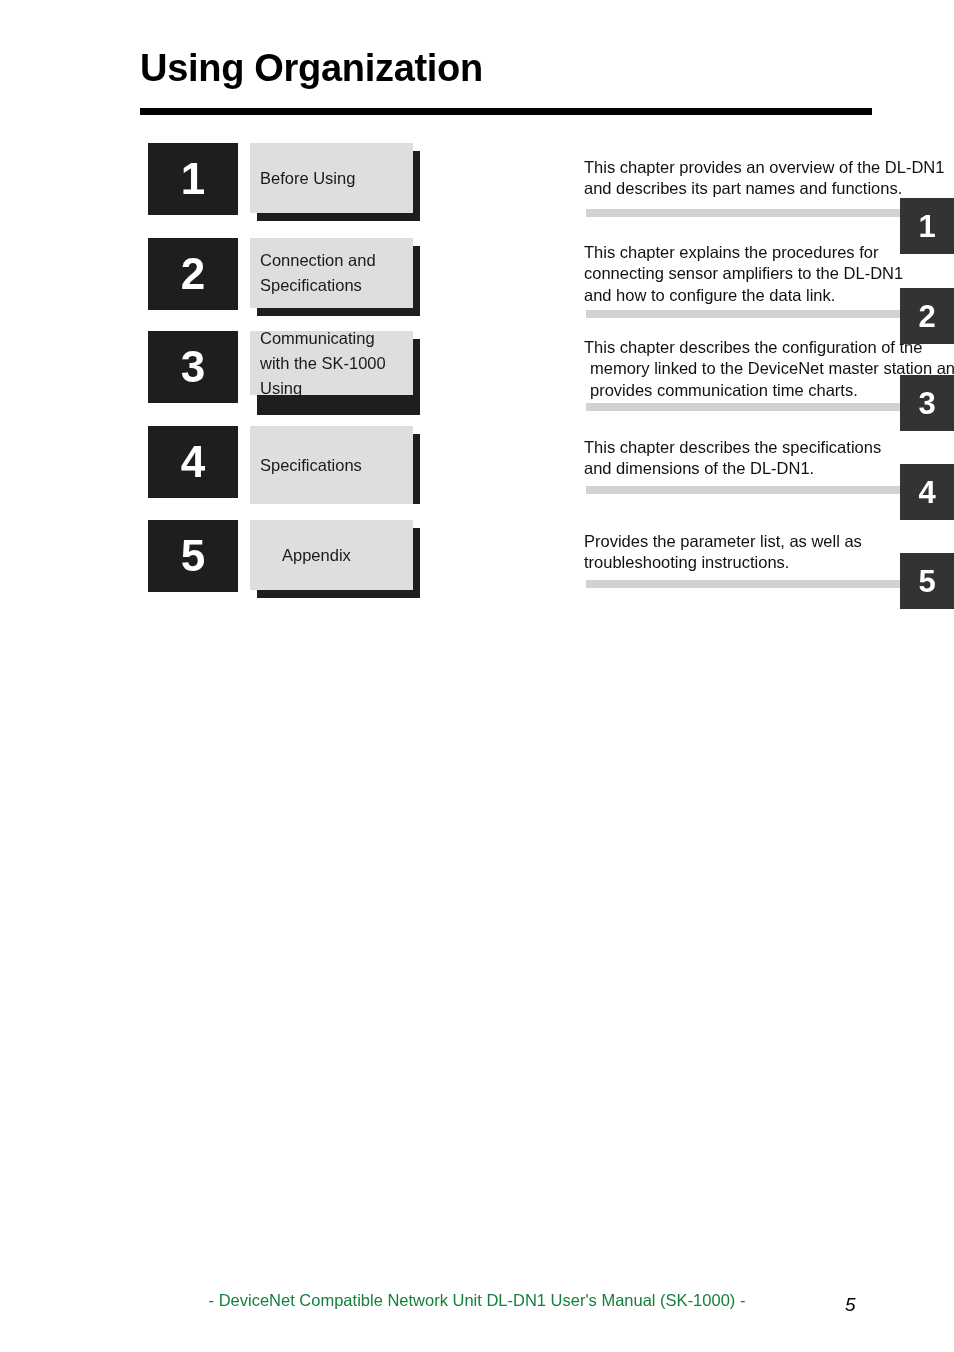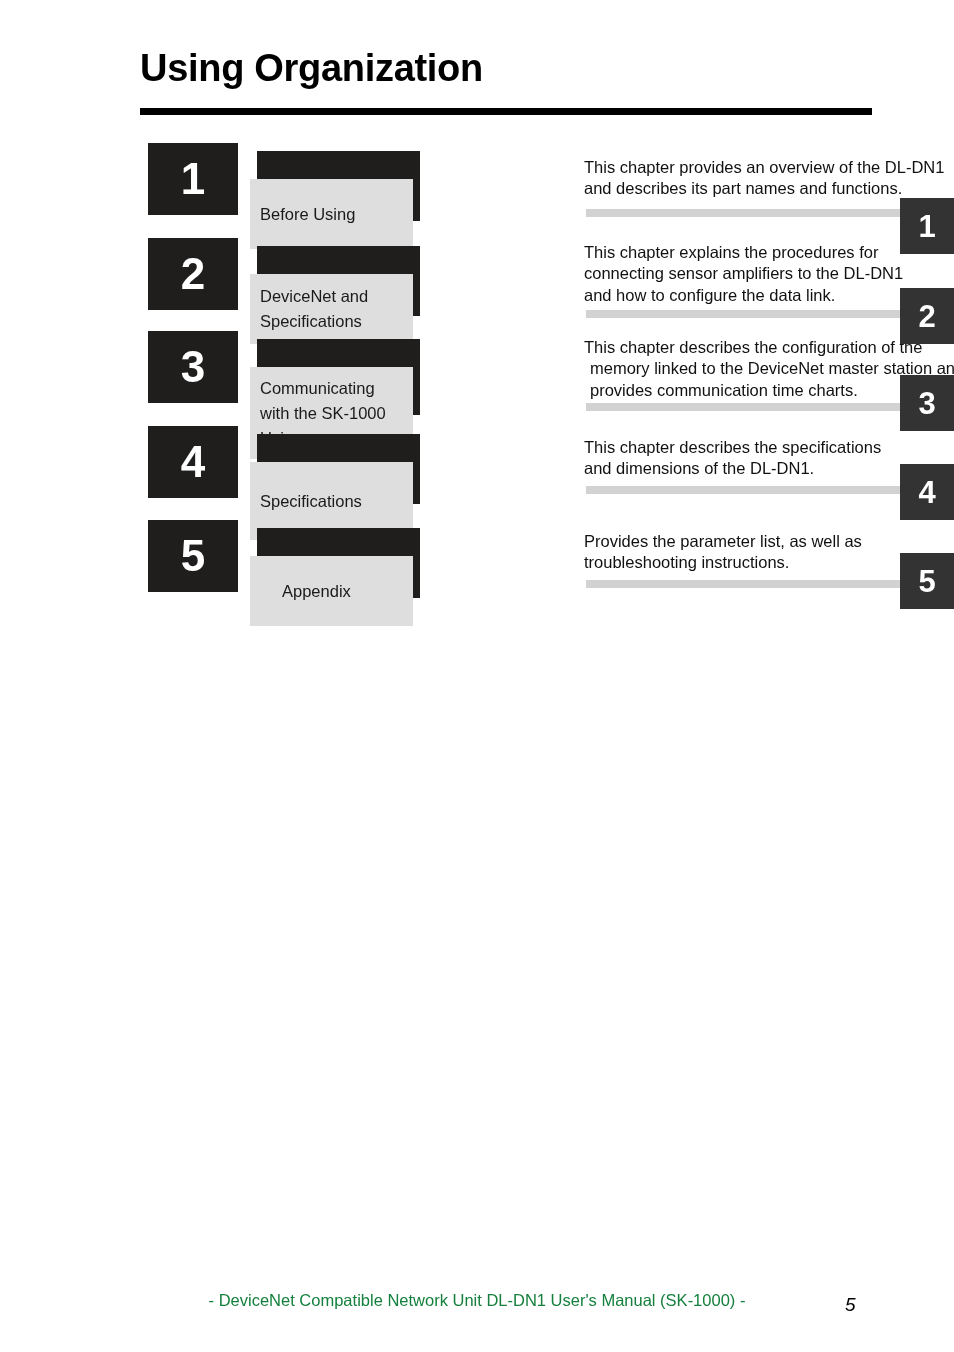--- a/index.html
+++ b/index.html
@@ -82,21 +82,20 @@
     width: 163px;
     background: #dedede;
     color: #1a1a1a;
     font-size: 16.5px;
     line-height: 25px;
     box-sizing: border-box;
     padding: 0 0 0 10px;
     display: flex;
     flex-direction: column;
     justify-content: center;
-    margin-top: 36px;
   }
 
   
   .desc-box-wrap {
     position: absolute;
     top: 0;
   }
   .desc-box-shadow {
     position: absolute;
     left: 8px;
@@ -183,40 +182,40 @@
         </div>
       </div>
     </div>
     <div class="chapter-row" style="top: 238px; height: 72px;">
       <div class="num-box" style="height: 72px;">
         <span>2</span>
       </div>
       <div class="title-box-wrap">
         <div class="title-box-shadow" style="height: 70px;"></div>
         <div class="title-box" style="height: 70px;">
-          <div>DeviceNet and</div>
+          <div>Connection and</div>
           <div>Specifications</div>
         </div>
       </div>
       <div class="desc-box-wrap" style="left: 430px; top: 0px;">
         <div class="desc-box-shadow" style="width: 432px; height: 72px;"></div>
         <div class="desc-box" style="width: 432px; height: 72px;">
           <div class="desc-line">This chapter explains the procedures for</div>
           <div class="desc-line">connecting sensor amplifiers to the DL-DN1</div>
           <div class="desc-line">and how to configure the data link.</div>
         </div>
       </div>
     </div>
     <div class="chapter-row" style="top: 331px; height: 72px;">
       <div class="num-box" style="height: 72px;">
         <span>3</span>
       </div>
       <div class="title-box-wrap">
         <div class="title-box-shadow" style="height: 76px;"></div>
-        <div class="title-box" style="height: 92px;">
+        <div class="title-box" style="height: 64px;">
           <div>Communicating</div>
           <div>with the SK-1000</div>
           <div>Using</div>
         </div>
       </div>
       <div class="desc-box-wrap" style="left: 430px; top: 4px;">
         <div class="desc-box-shadow" style="width: 432px; height: 68px;"></div>
         <div class="desc-box" style="width: 432px; height: 68px;">
           <div class="desc-line">This chapter describes the configuration of the</div>
           <div class="desc-line indent">memory linked to the DeviceNet master station and</div>

